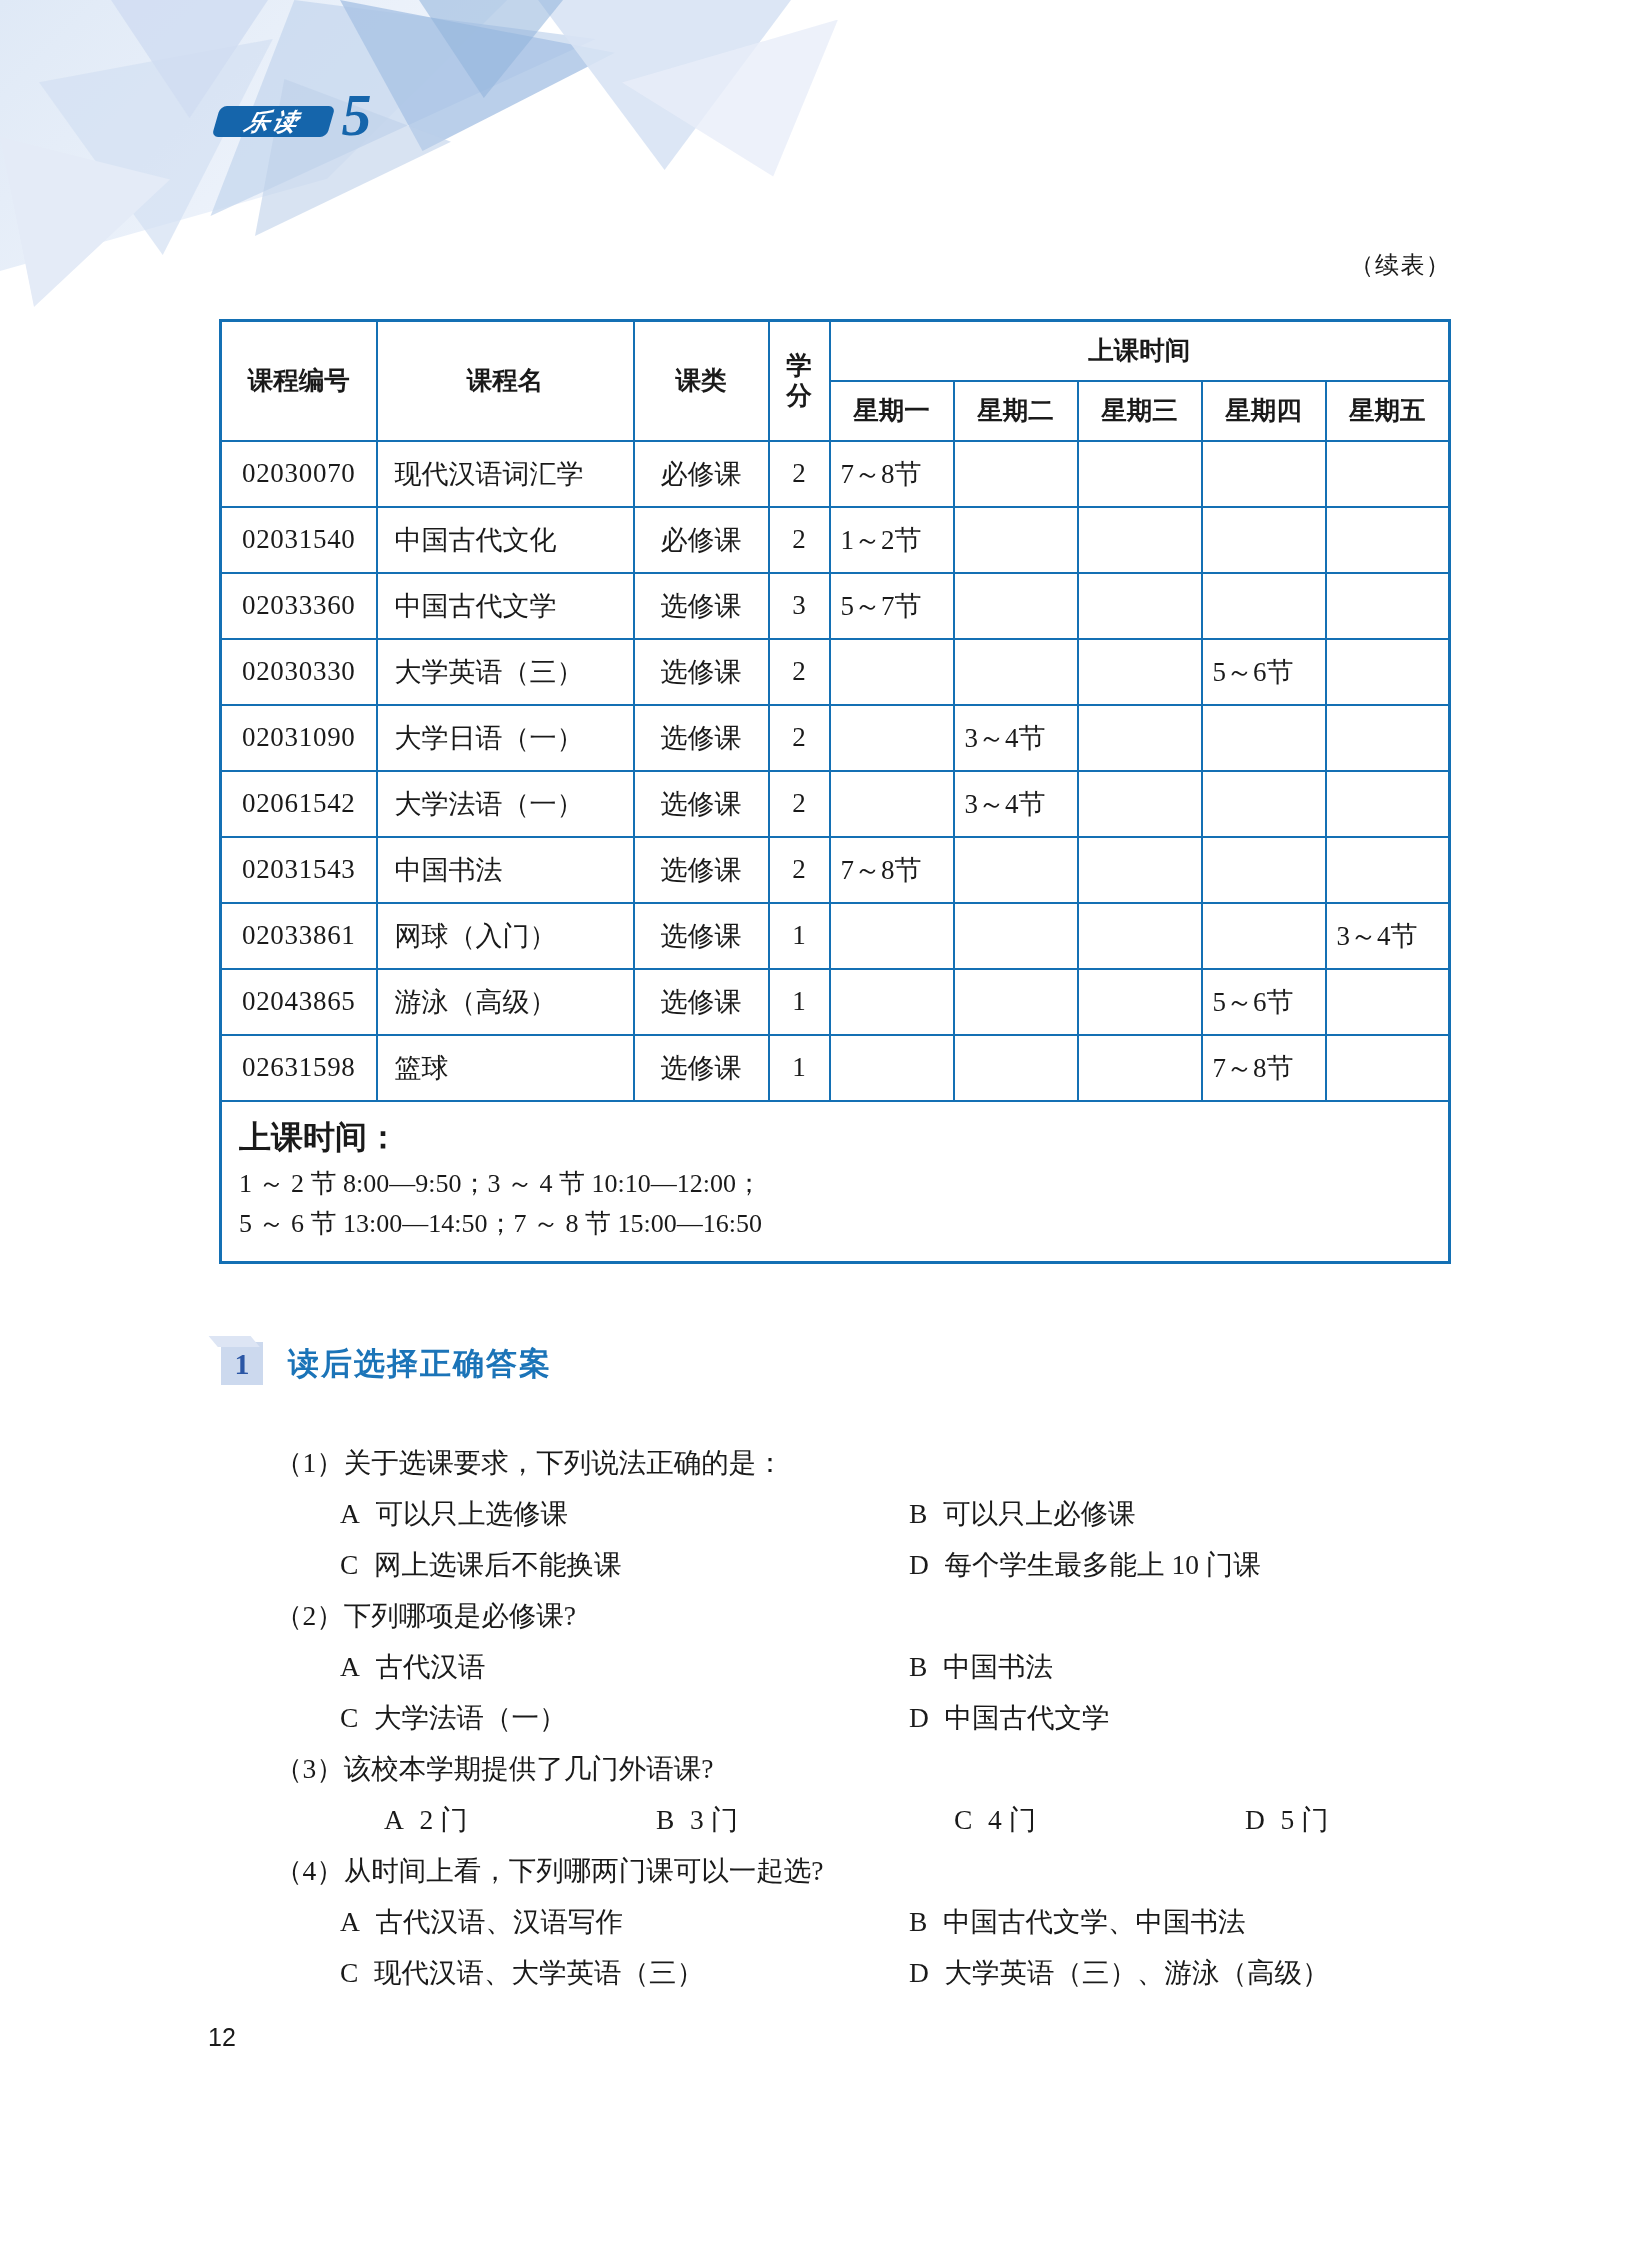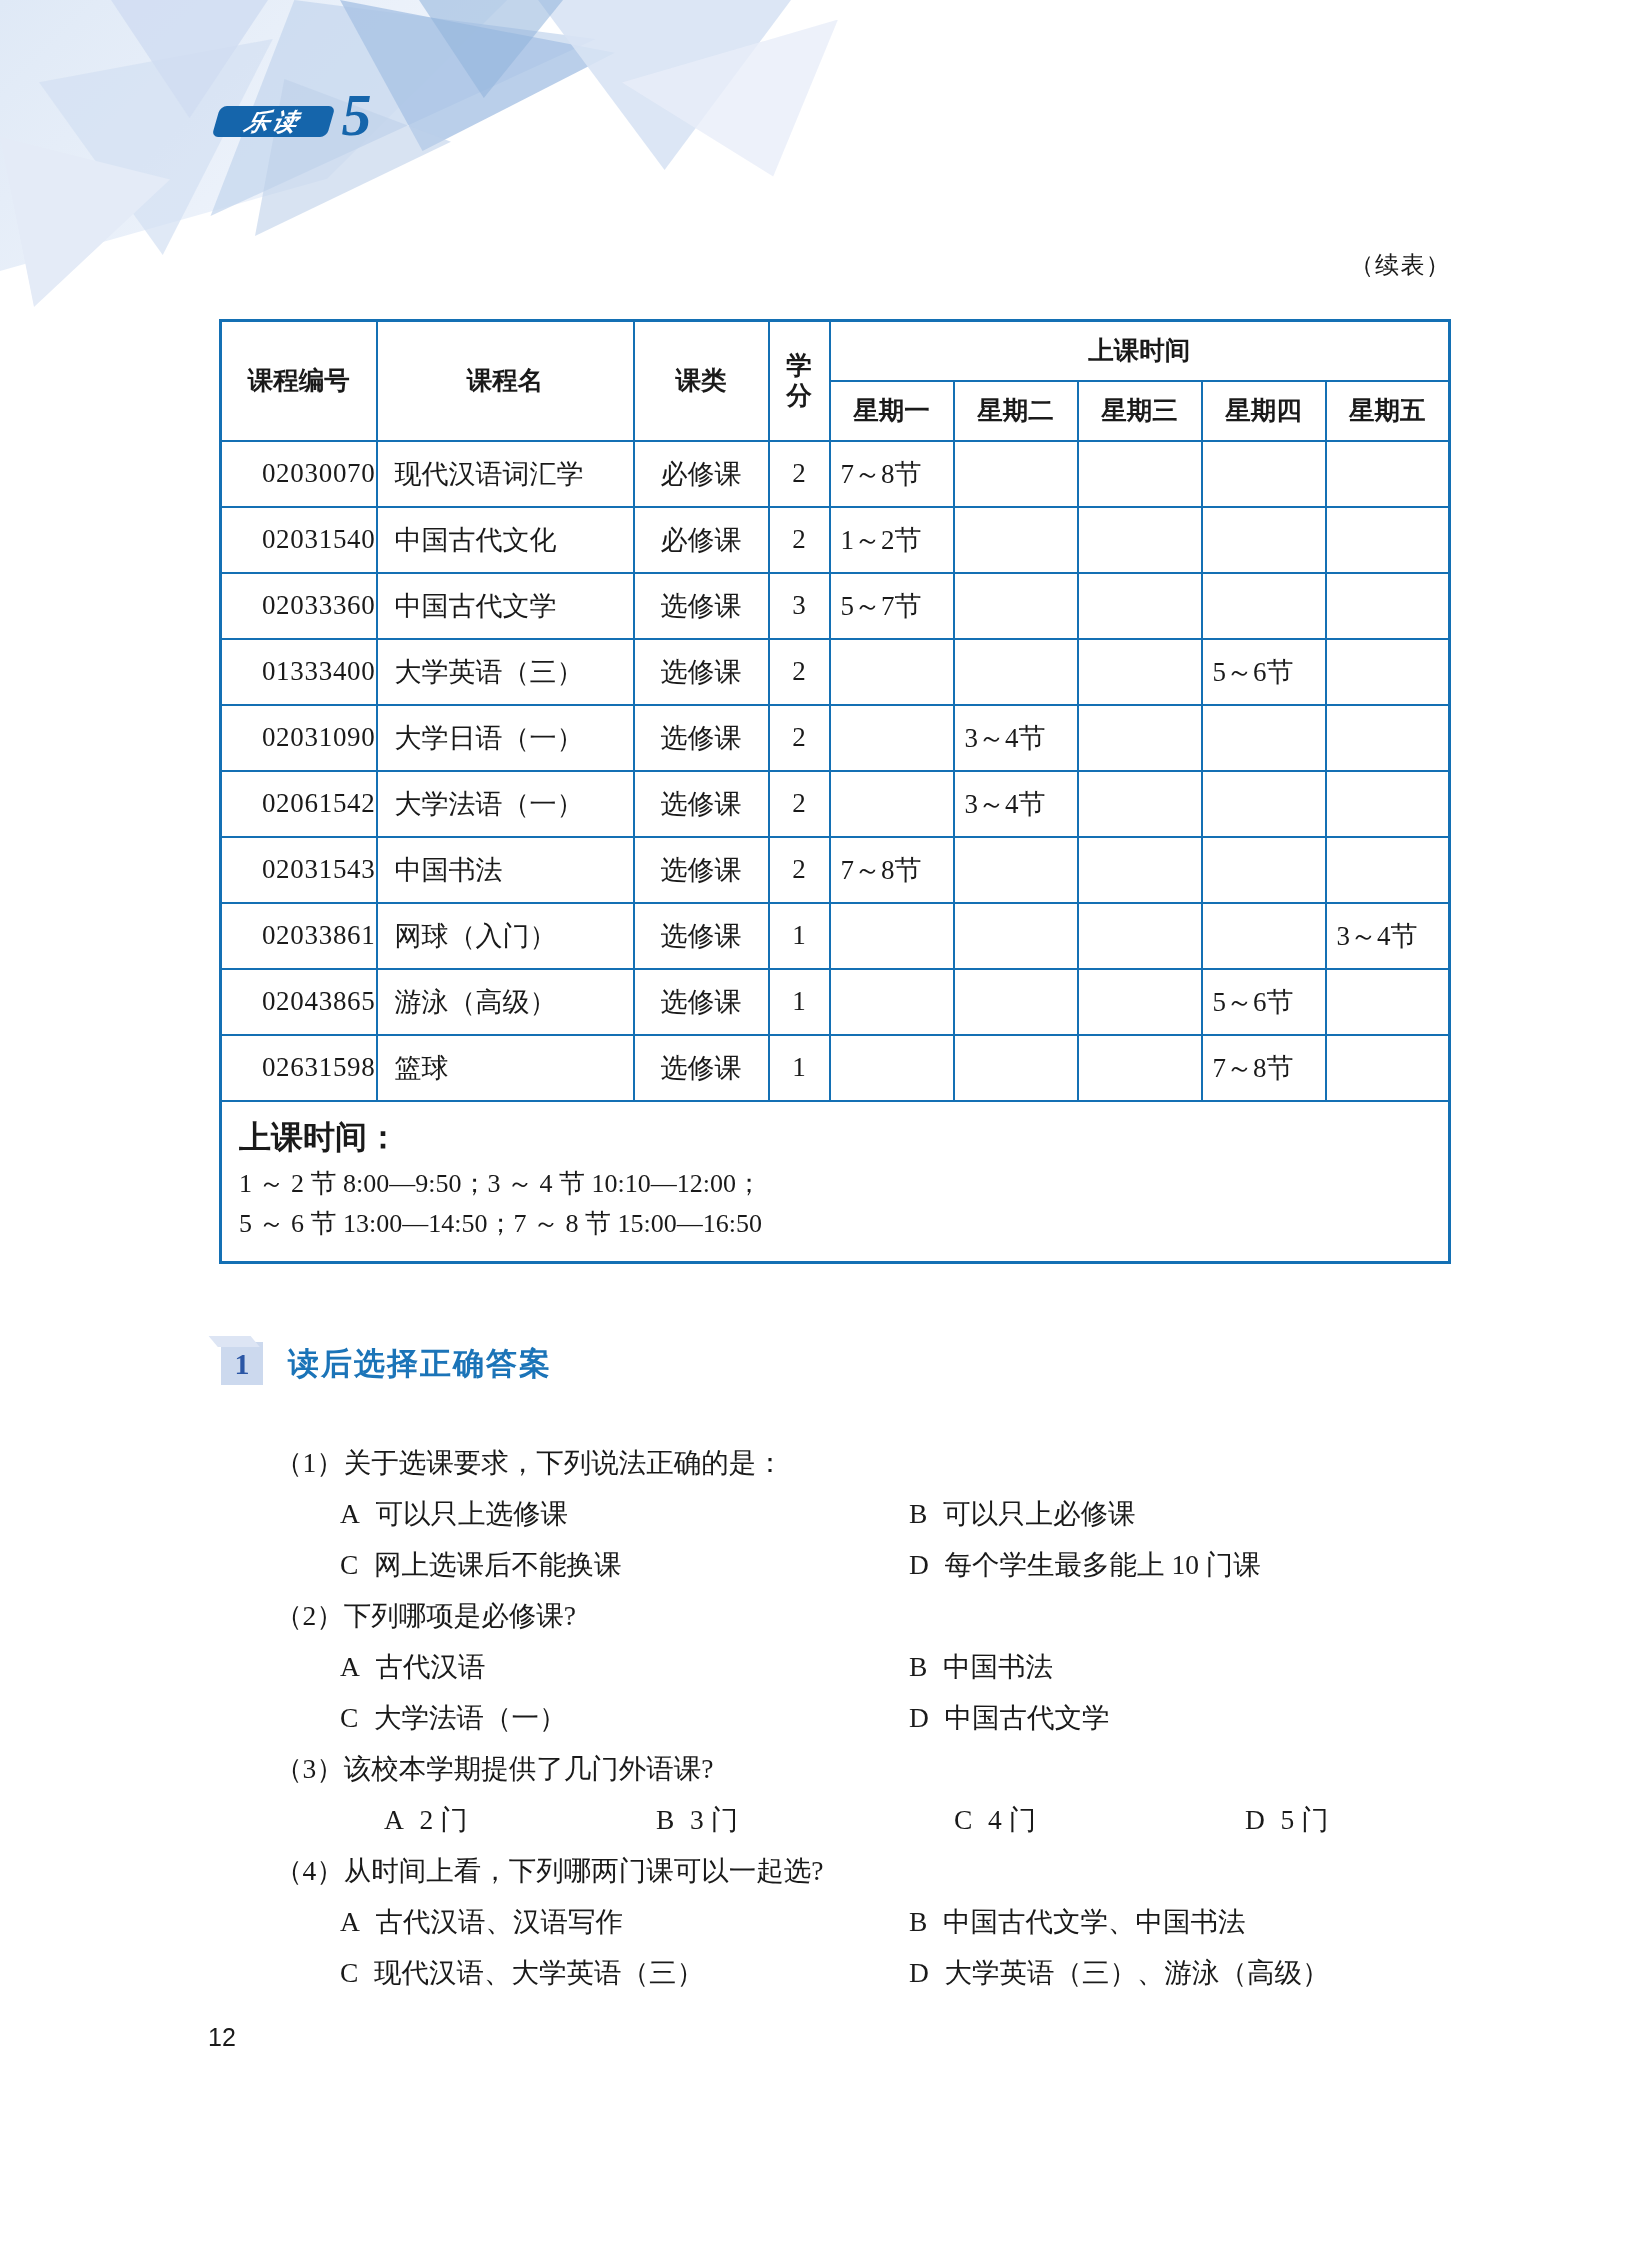--- a/index.html
+++ b/index.html
@@ -64,21 +64,21 @@
   .course-table th, .course-table td {
     border:2px solid #1470b4; overflow:hidden;
   }
   .course-table thead th {
     font-family:"Liberation Sans", sans-serif; font-weight:600;
     font-size:25.5px; text-align:center; height:60px;
   }
   .vwrap { display:inline-block; width:1.1em; line-height:1.15; }
   .course-table tbody tr { height:66px; }
   .course-table tbody td { font-size:27px; }
-  td.c-code { text-align:right; letter-spacing:0.7px; }
+  td.c-code { text-align:center; letter-spacing:0.7px; }
   td.c-name { text-align:left; padding-left:17px; }
   td.c-type { text-align:center; }
   td.c-cred { text-align:center; }
   td.c-day  { text-align:left; padding-left:10px; }
   .course-table tfoot td { padding:14.4px 17px 17px 17px; }
   .tfoot-line1 { font-family:Liberation Mono, monospace; font-weight:700; font-size:32px; line-height:1.5; }
   .tfoot-line  { font-size:26px; line-height:1.55; }
 
   
   .section-header { position:absolute; left:221px; top:1342px; display:flex; align-items:center; }
@@ -196,21 +196,21 @@
         <td class="c-name">中国古代文学</td>
         <td class="c-type">选修课</td>
         <td class="c-cred">3</td>
         <td class="c-day">5～7节</td>
         <td class="c-day"></td>
         <td class="c-day"></td>
         <td class="c-day"></td>
         <td class="c-day"></td>
       </tr>
       <tr>
-        <td class="c-code">01333400</td>
+        <td class="c-code">02030330</td>
         <td class="c-name">大学英语（三）</td>
         <td class="c-type">选修课</td>
         <td class="c-cred">2</td>
         <td class="c-day"></td>
         <td class="c-day"></td>
         <td class="c-day"></td>
         <td class="c-day">5～6节</td>
         <td class="c-day"></td>
       </tr>
       <tr>

